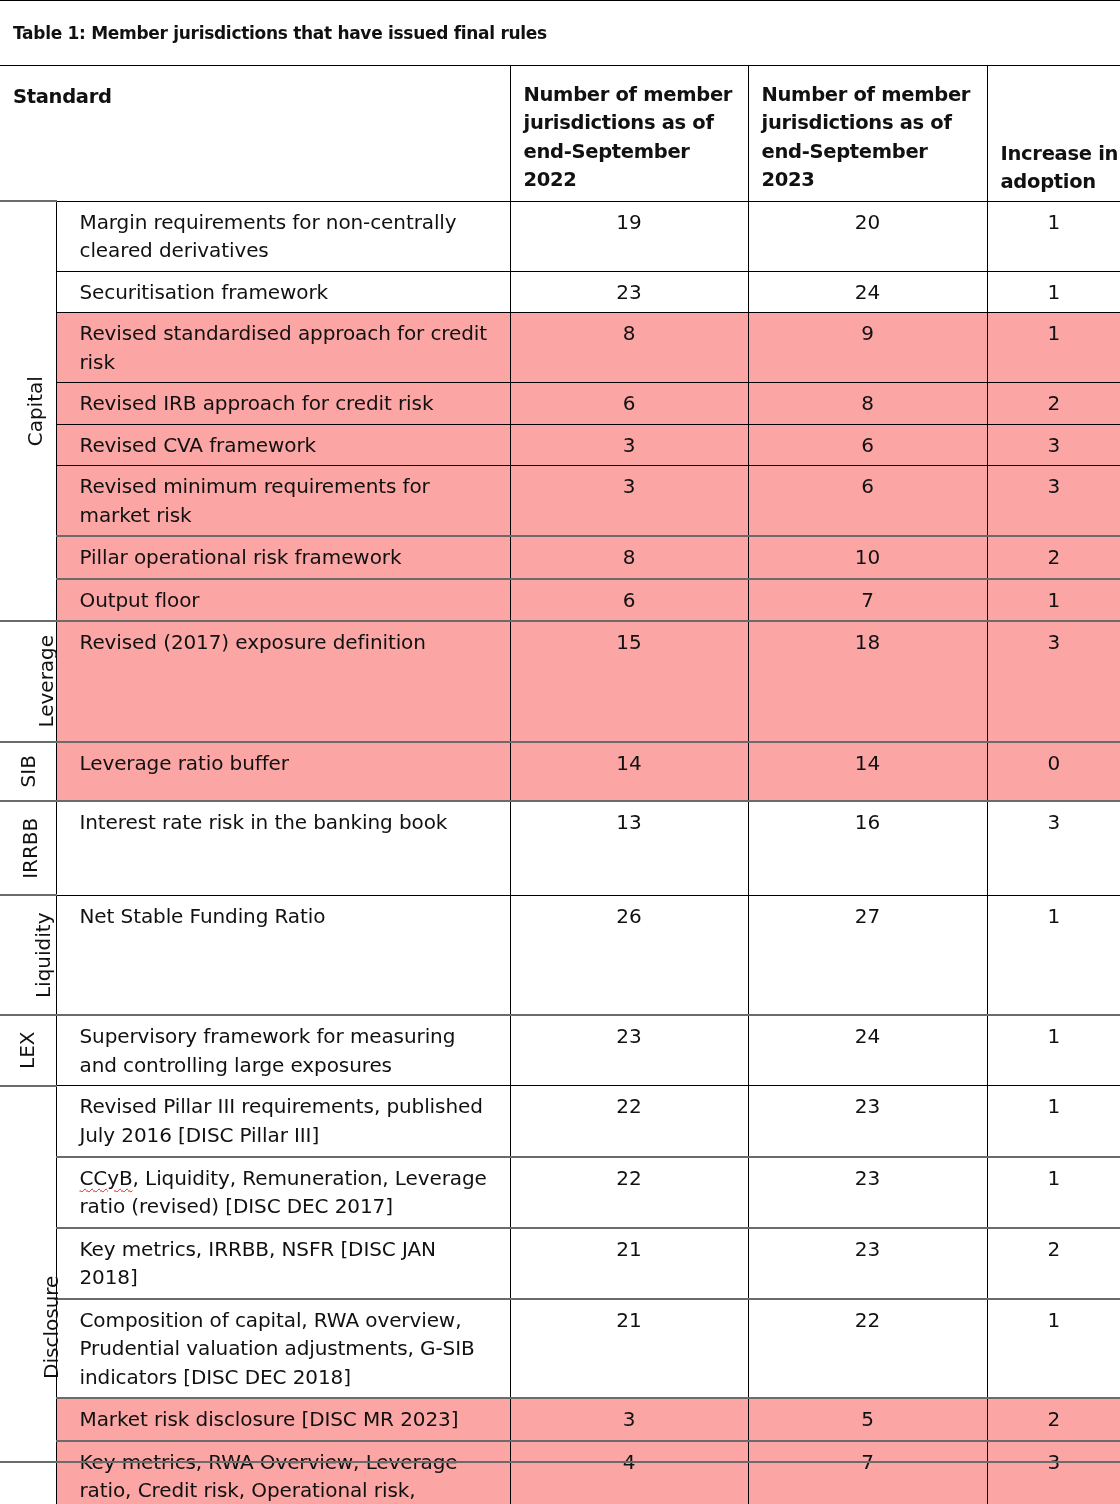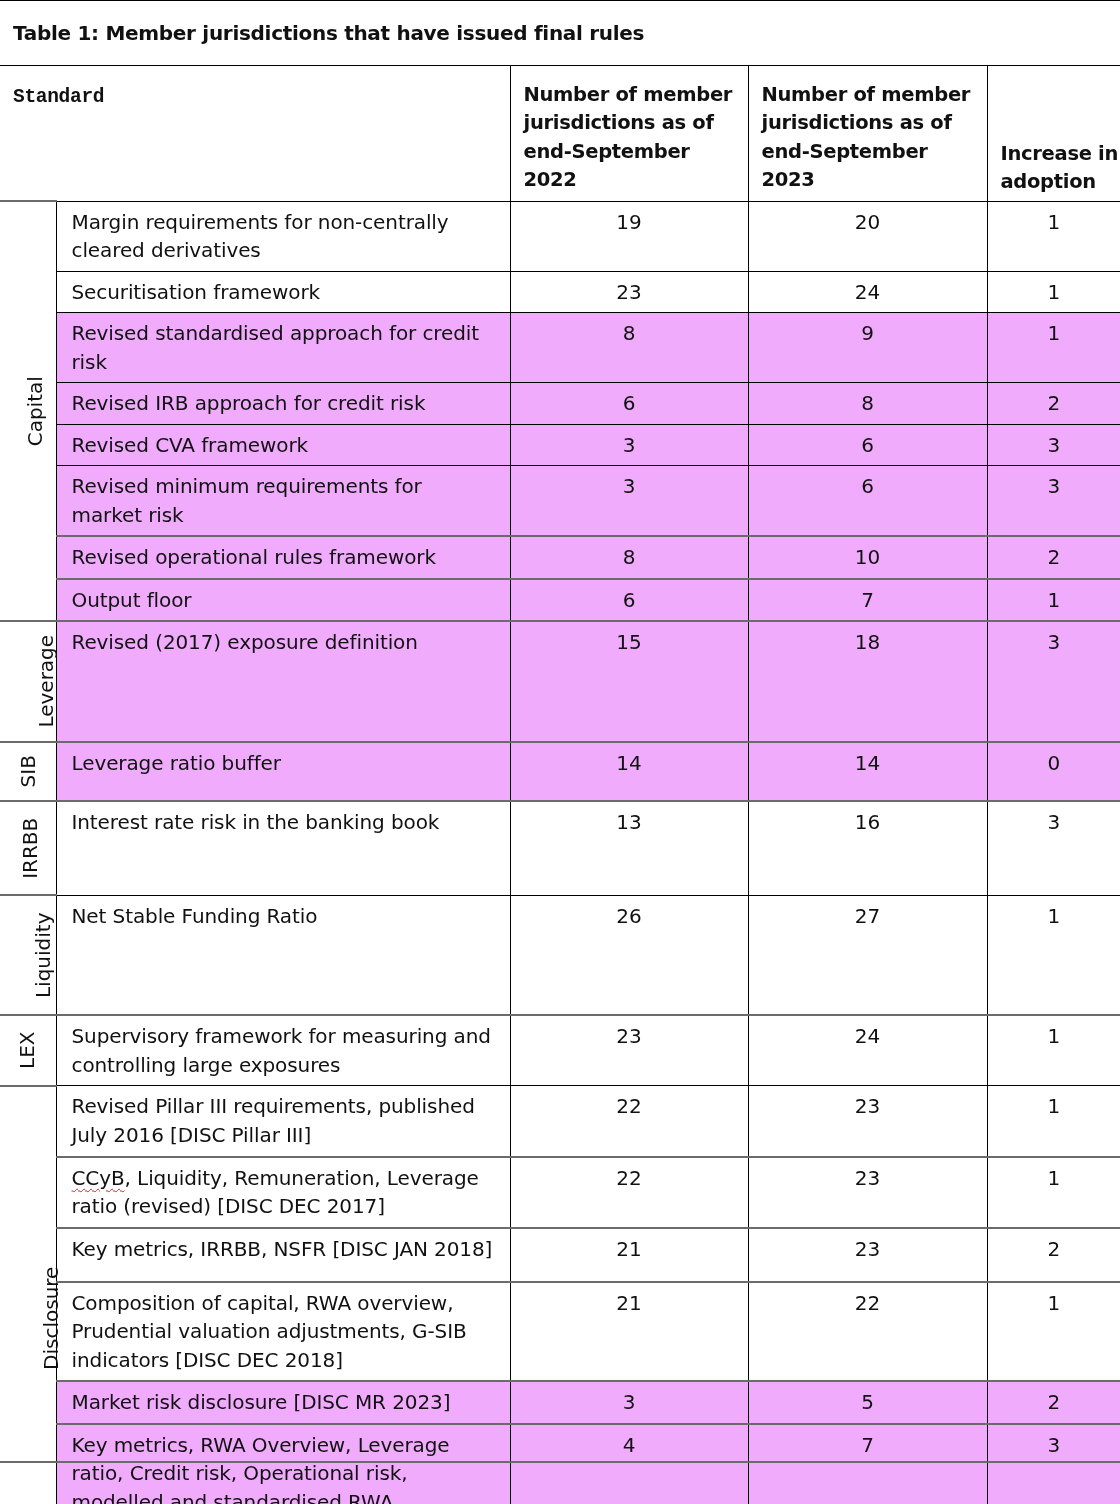--- a/index.html
+++ b/index.html
@@ -1,35 +1,35 @@
 <!DOCTYPE html>
 <html><head>
 <meta charset="utf-8">
 <style>
   html, body { margin:0; padding:0; background:#ffffff; }
   body { width:1120px; height:1504px; position:relative; overflow:hidden;
          font-family:"DejaVu Sans", sans-serif; color:#111; }
   .frame { position:absolute; left:0; top:0; width:1120px; }
   .title-row { height:66px; border-top:1px solid #000; border-bottom:1px solid #000;
                box-sizing:border-box; display:flex; align-items:center; padding-left:13px;
-               font-weight:bold; font-size:20px; letter-spacing:-0.3px; }
+               font-weight:bold; font-size:17px; letter-spacing:-0.3px; }
   table { border-collapse:collapse; width:1120px; table-layout:fixed; }
   td, th { font-size:20px; line-height:28.5px; vertical-align:top; padding:0; }
   th { font-weight:bold; text-align:left; font-size:19.5px; letter-spacing:-0.3px; }
   .hdr th { height:135px; border-bottom:1px solid #000; box-sizing:border-box; }
-  .hdr th.std { padding:17px 0 0 13px; vertical-align:top;font-family:Liberation Mono, monospace; }
+  .hdr th.std { padding:17px 0 0 13px; vertical-align:top; }
   .hdr th.c { padding:0 0 6px 13px; vertical-align:bottom; border-left:1px solid #000; }
   .hdr th.c3 { padding-bottom:4px; }
   td.grp { border-right:1px solid #000; text-align:center; vertical-align:middle; position:relative; }
   td.grp .rot { display:inline-block; transform:rotate(-90deg); white-space:nowrap;
                 font-size:20px; }
-  td.std { padding:6px 12px 6px 15px; letter-spacing:-0.1px; }
+  td.std { padding:6px 12px 6px 23px; letter-spacing:-0.1px; }
   td.num { text-align:center; border-left:1px solid #000; padding-top:6px; }
   td.num.n1 { padding-left:0; }
-  tr.shaded td.std, tr.shaded td.num { background:#f0abfc; }
+  tr.shaded td.std, tr.shaded td.num { background:#fca5a5; }
   tr.line-dark td { border-top:2px solid #6b6b6b; }
   tr.line-black td { border-top:1px solid #000; }
   tr.line-dark td.grp, tr.line-black td.grp { }
   .note { position:absolute; left:13px; top:1466px; font-size:20px; letter-spacing:-0.1px; }
   .bottom-rule { position:absolute; left:0; top:1461px; width:1120px; height:2px; background:#6b6b6b; }
   .squiggle { text-decoration: underline wavy #d22; text-decoration-thickness:1px; text-underline-offset:3px; }
   col.g { width:56px; } col.s { width:454px; } col.a { width:238px; } col.b { width:239px; } col.c { width:133px; }
 </style>
 </head>
 <body>
@@ -84,21 +84,21 @@
           <td class="num n2">6</td>
           <td class="num n3">3</td>
         </tr>
         <tr class="shaded line-black" style="height: 68px;">
           <td class="std">Revised minimum requirements for market risk</td>
           <td class="num n1">3</td>
           <td class="num n2">6</td>
           <td class="num n3">3</td>
         </tr>
         <tr class="shaded line-dark" style="height: 40px;">
-          <td class="std">Revised operational rules framework</td>
+          <td class="std">Pillar operational risk framework</td>
           <td class="num n1">8</td>
           <td class="num n2">10</td>
           <td class="num n3">2</td>
         </tr>
         <tr class="shaded line-dark" style="height: 39px;">
           <td class="std">Output floor</td>
           <td class="num n1">6</td>
           <td class="num n2">7</td>
           <td class="num n3">1</td>
         </tr>

